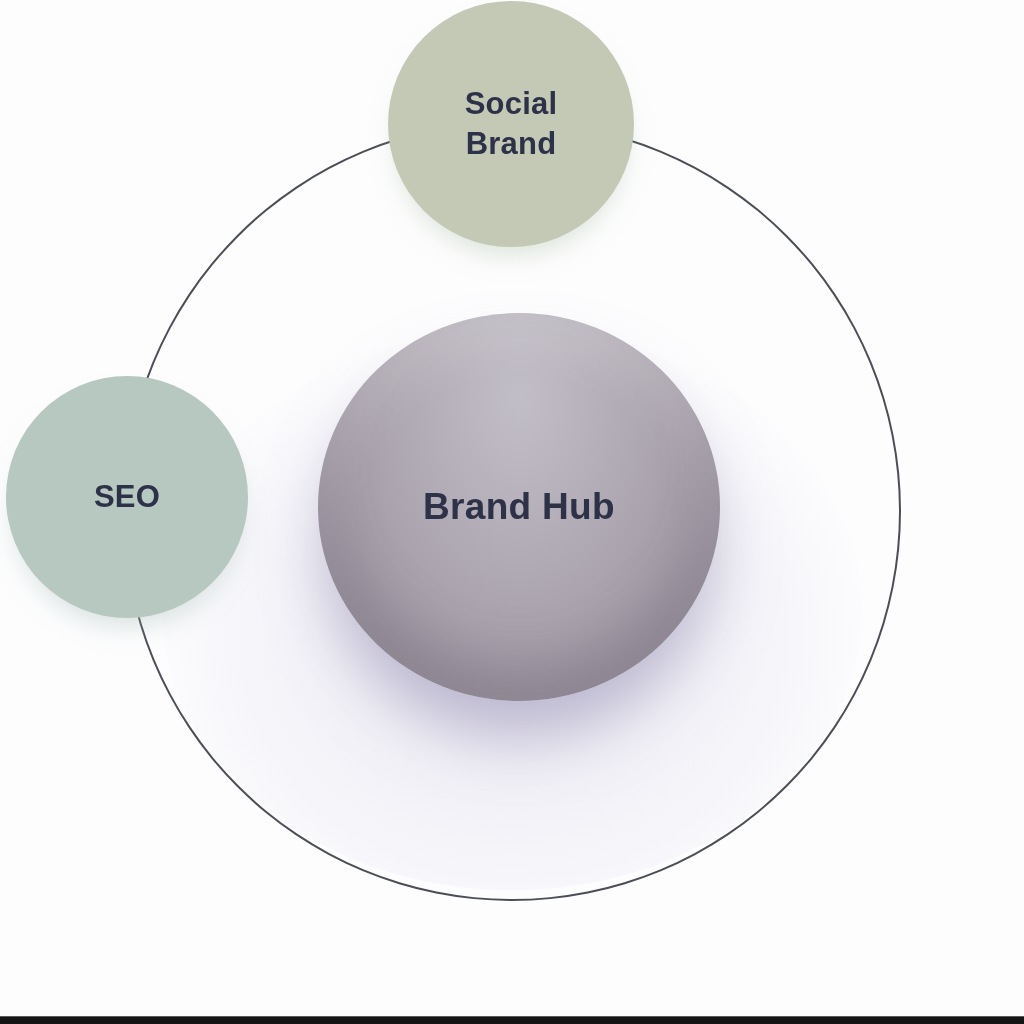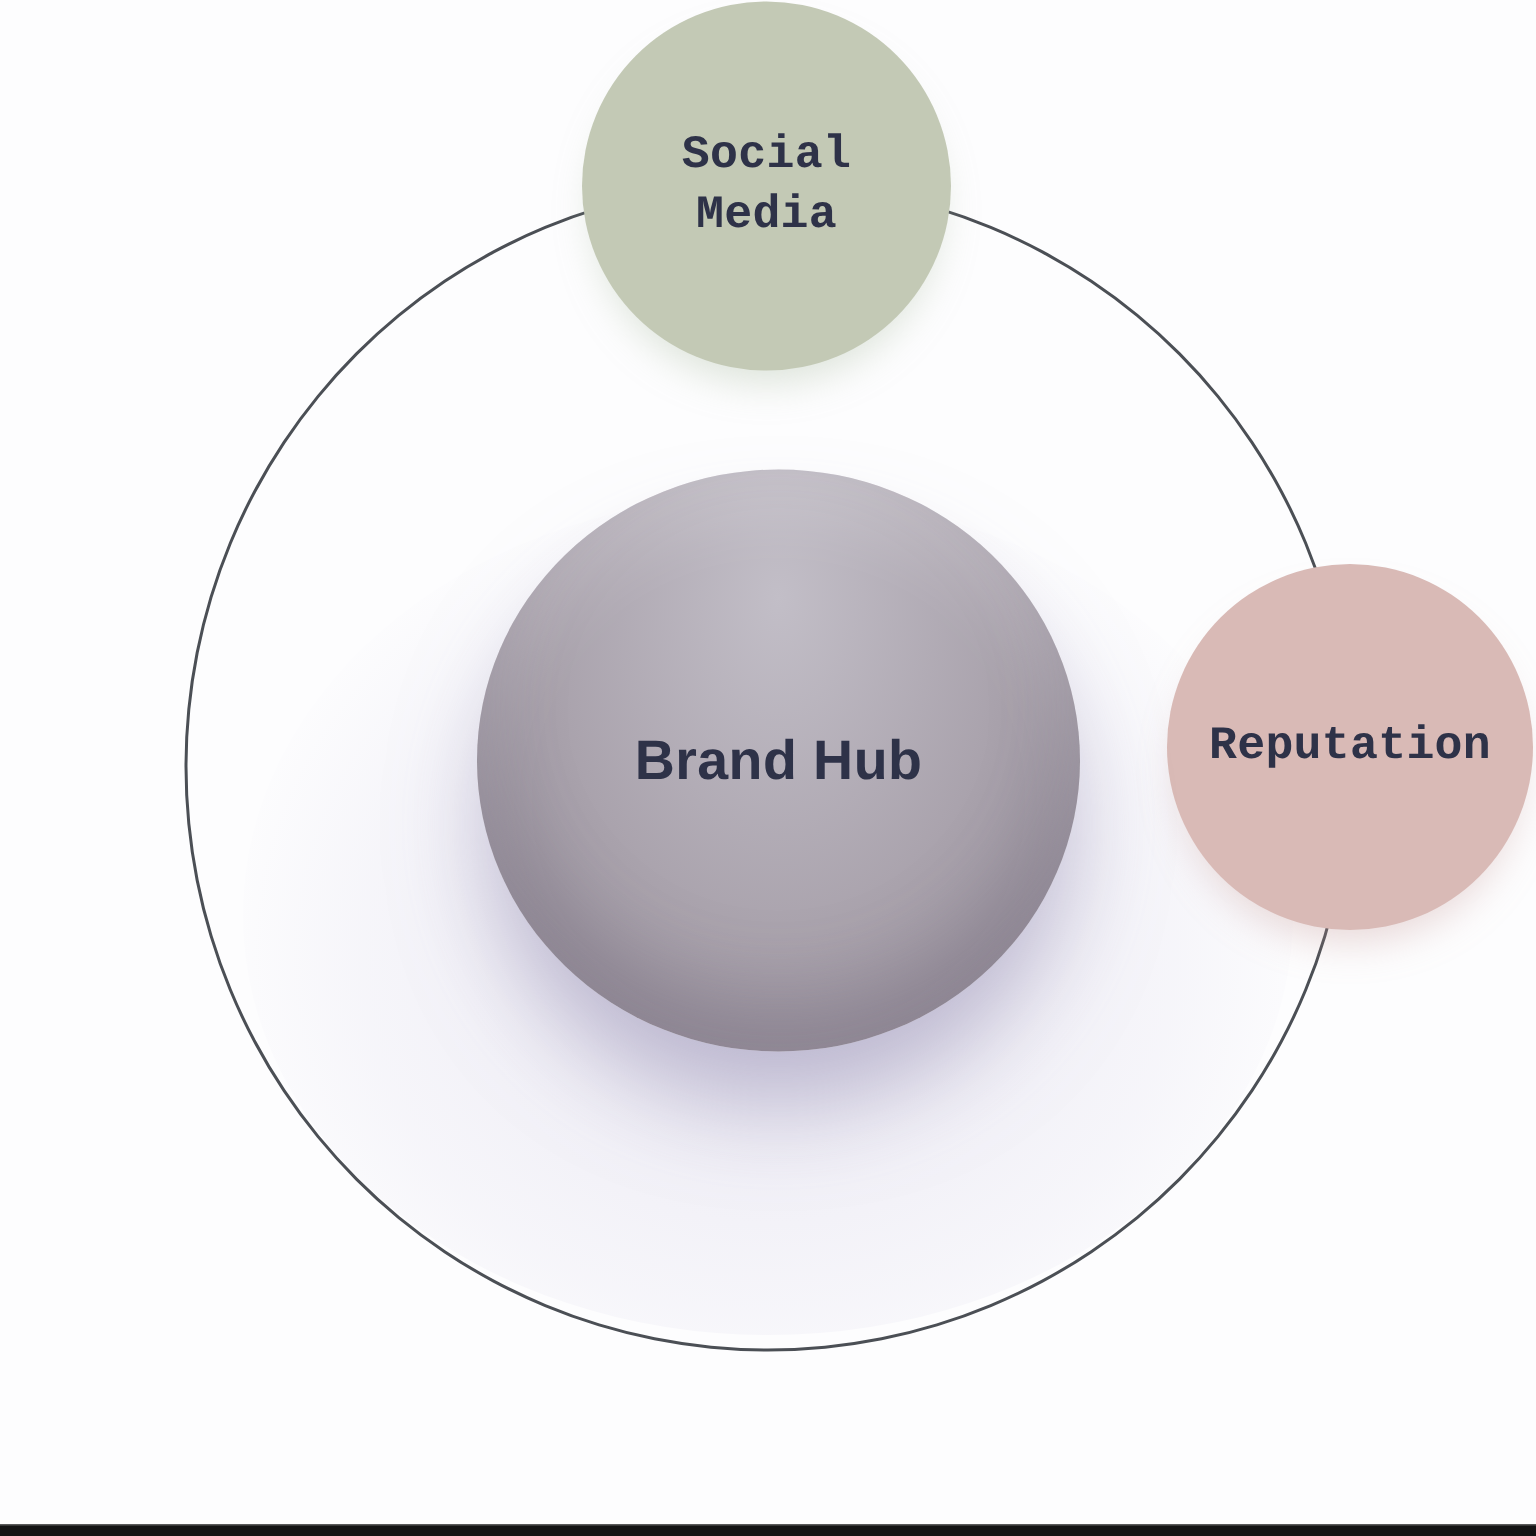--- a/index.html
+++ b/index.html
@@ -46,21 +46,20 @@
     border-radius: 50%;
     display: flex;
     align-items: center;
     justify-content: center;
     text-align: center;
     font-weight: bold;
     color: var(--text, #2e3248);
     font-size: 31px;
     line-height: 1.28;
     letter-spacing: 0.2px;
-    font-family: Liberation Mono, monospace;
   }
   .node-social {
     left: 388px; top: 1px;
     width: 246px; height: 246px;
     background: var(--node-social, #c3c9b5);
     box-shadow: 0 16px 26px -8px rgba(160, 180, 150, 0.35);
   }
   .node-seo {
     left: 6px; top: 376px;
     width: 242px; height: 242px;
@@ -120,28 +119,28 @@
 
 <div class="stage">
 
   <div class="bg-glow"></div>
 
   <div class="orbit-ring"></div>
 
   <div class="node node-social">
     <div>
       <span class="label-line">Social</span>
-      <span class="label-line">Media</span>
+      <span class="label-line">Brand</span>
     </div>
   </div>
 
+  <div class="node node-seo">
+    <span>SEO</span>
+  </div>
 
-  <div class="node node-reputation">
-    <span>Reputation</span>
-  </div>
 
 
   <div class="hub">
     <span class="label-line">Brand Hub</span>
   </div>
 
   <div class="footer-bar"></div>
 
 </div>
 

